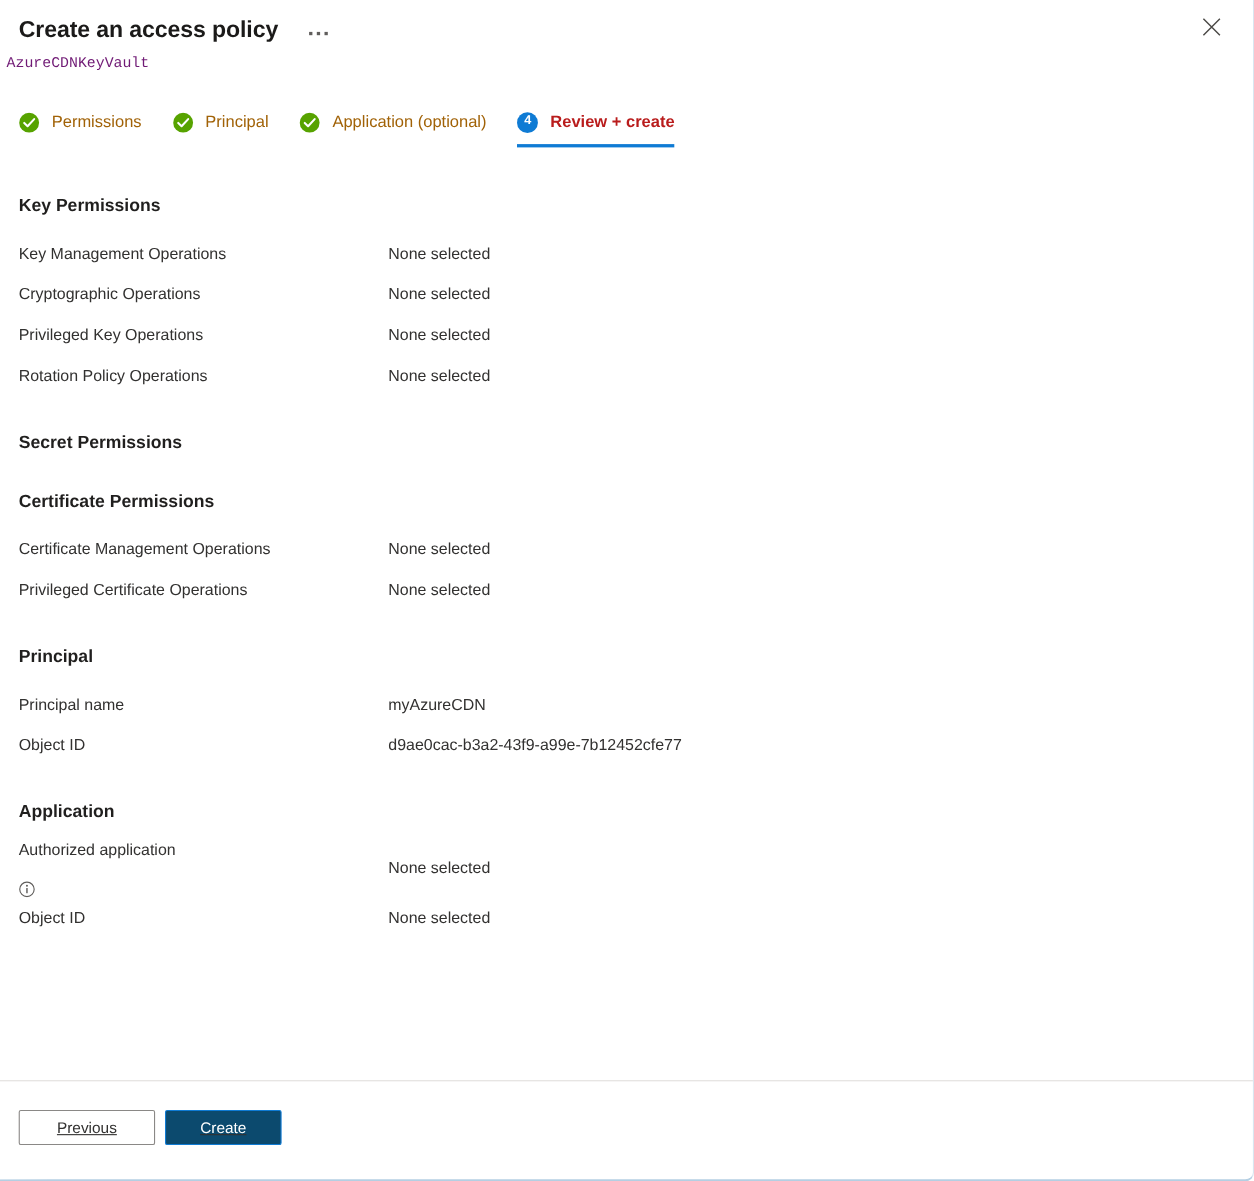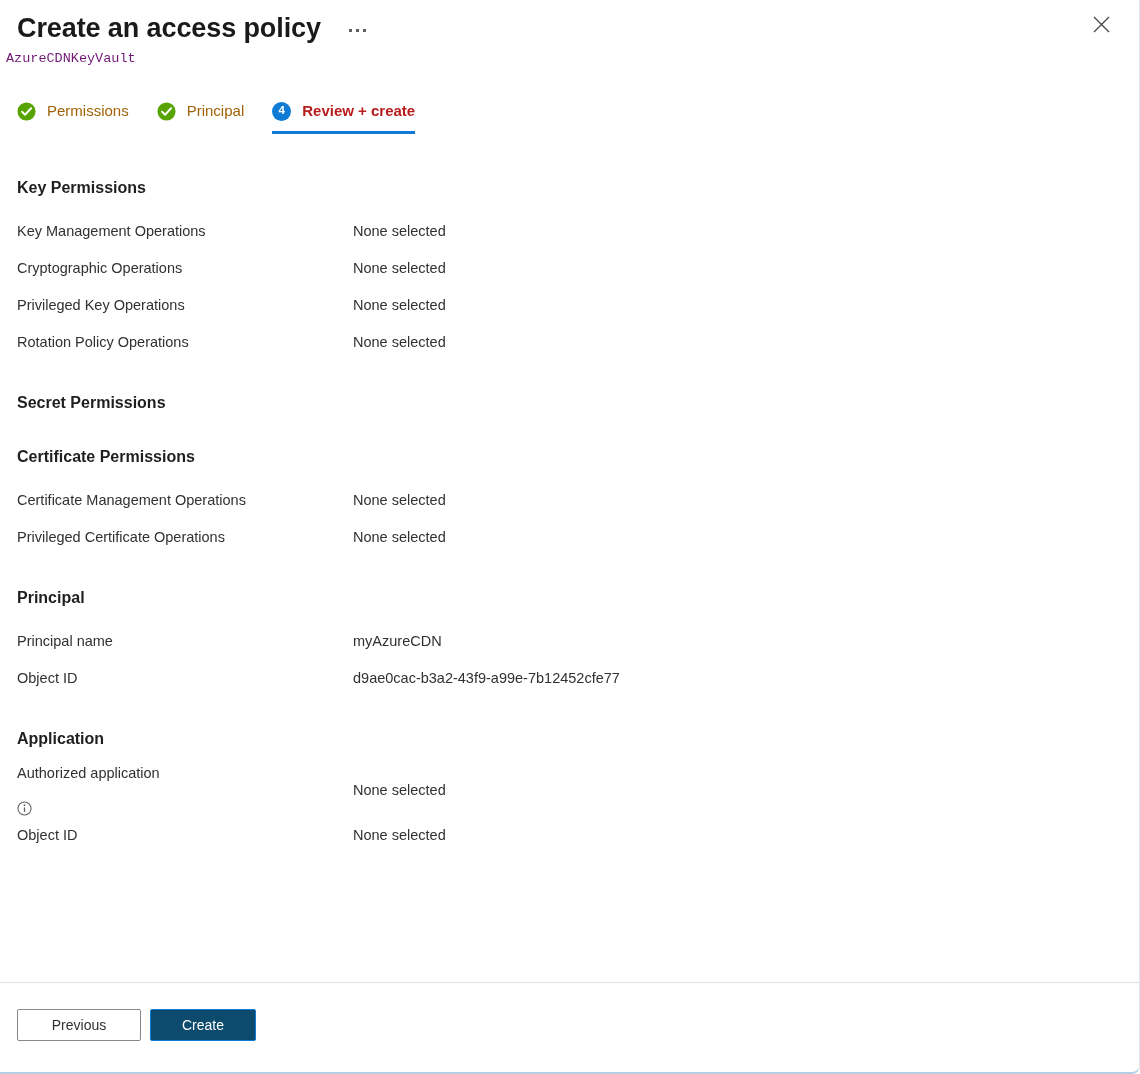--- a/index.html
+++ b/index.html
@@ -36,21 +36,21 @@
     padding: 9px 0 0 0;
     flex: 0 0 auto;
   }
   .title-row {
     display: flex;
     align-items: center;
     padding-left: 17px;
     height: 38px;
   }
   .blade-title {
-    font-size: 27px;
+    font-size: 21px;
     font-weight: bold;
     line-height: 34px;
     color: #1b1a19;
     letter-spacing: -0.1px;
     white-space: nowrap;
   }
   .ellipsis-btn {
     margin-left: 22px;
     width: 30px;
     height: 26px;
@@ -222,20 +222,21 @@
   .blade-footer {
     flex: 0 0 auto;
     border-top: 1px solid #e1dfdd;
     padding: 26px 0 0 17px;
     height: 90px;
   }
   .footer-buttons {
     display: flex;
     align-items: flex-end;
     gap: 9px;
+    text-decoration: underline;
   }
   .btn {
     font-family: inherit;
     font-size: 14px;
     height: 32px;
     min-width: 124px;
     padding: 0 14px;
     cursor: pointer;
     line-height: 30px;
     border-radius: 2px;
@@ -289,20 +290,27 @@
     </button>
 
     <button class="tab">
       <svg class="tab-icon" viewBox="0 0 20 20">
         <circle cx="10" cy="10" r="9.5" fill="#57a300"></circle>
         <path d="M5.3 10.3 L8.5 13.4 L14.8 6.6" stroke="#ffffff" stroke-width="2" fill="none" stroke-linecap="round" stroke-linejoin="round"></path>
       </svg>
       <span class="tab-label">Principal</span>
     </button>
 
+    <button class="tab">
+      <svg class="tab-icon" viewBox="0 0 20 20">
+        <circle cx="10" cy="10" r="9.5" fill="#57a300"></circle>
+        <path d="M5.3 10.3 L8.5 13.4 L14.8 6.6" stroke="#ffffff" stroke-width="2" fill="none" stroke-linecap="round" stroke-linejoin="round"></path>
+      </svg>
+      <span class="tab-label">Application (optional)</span>
+    </button>
 
     <button class="tab active">
       <span class="step-badge">4</span>
       <span class="tab-label">Review + create</span>
     </button>
 
   </div>
 
   <div class="blade-body">
 

